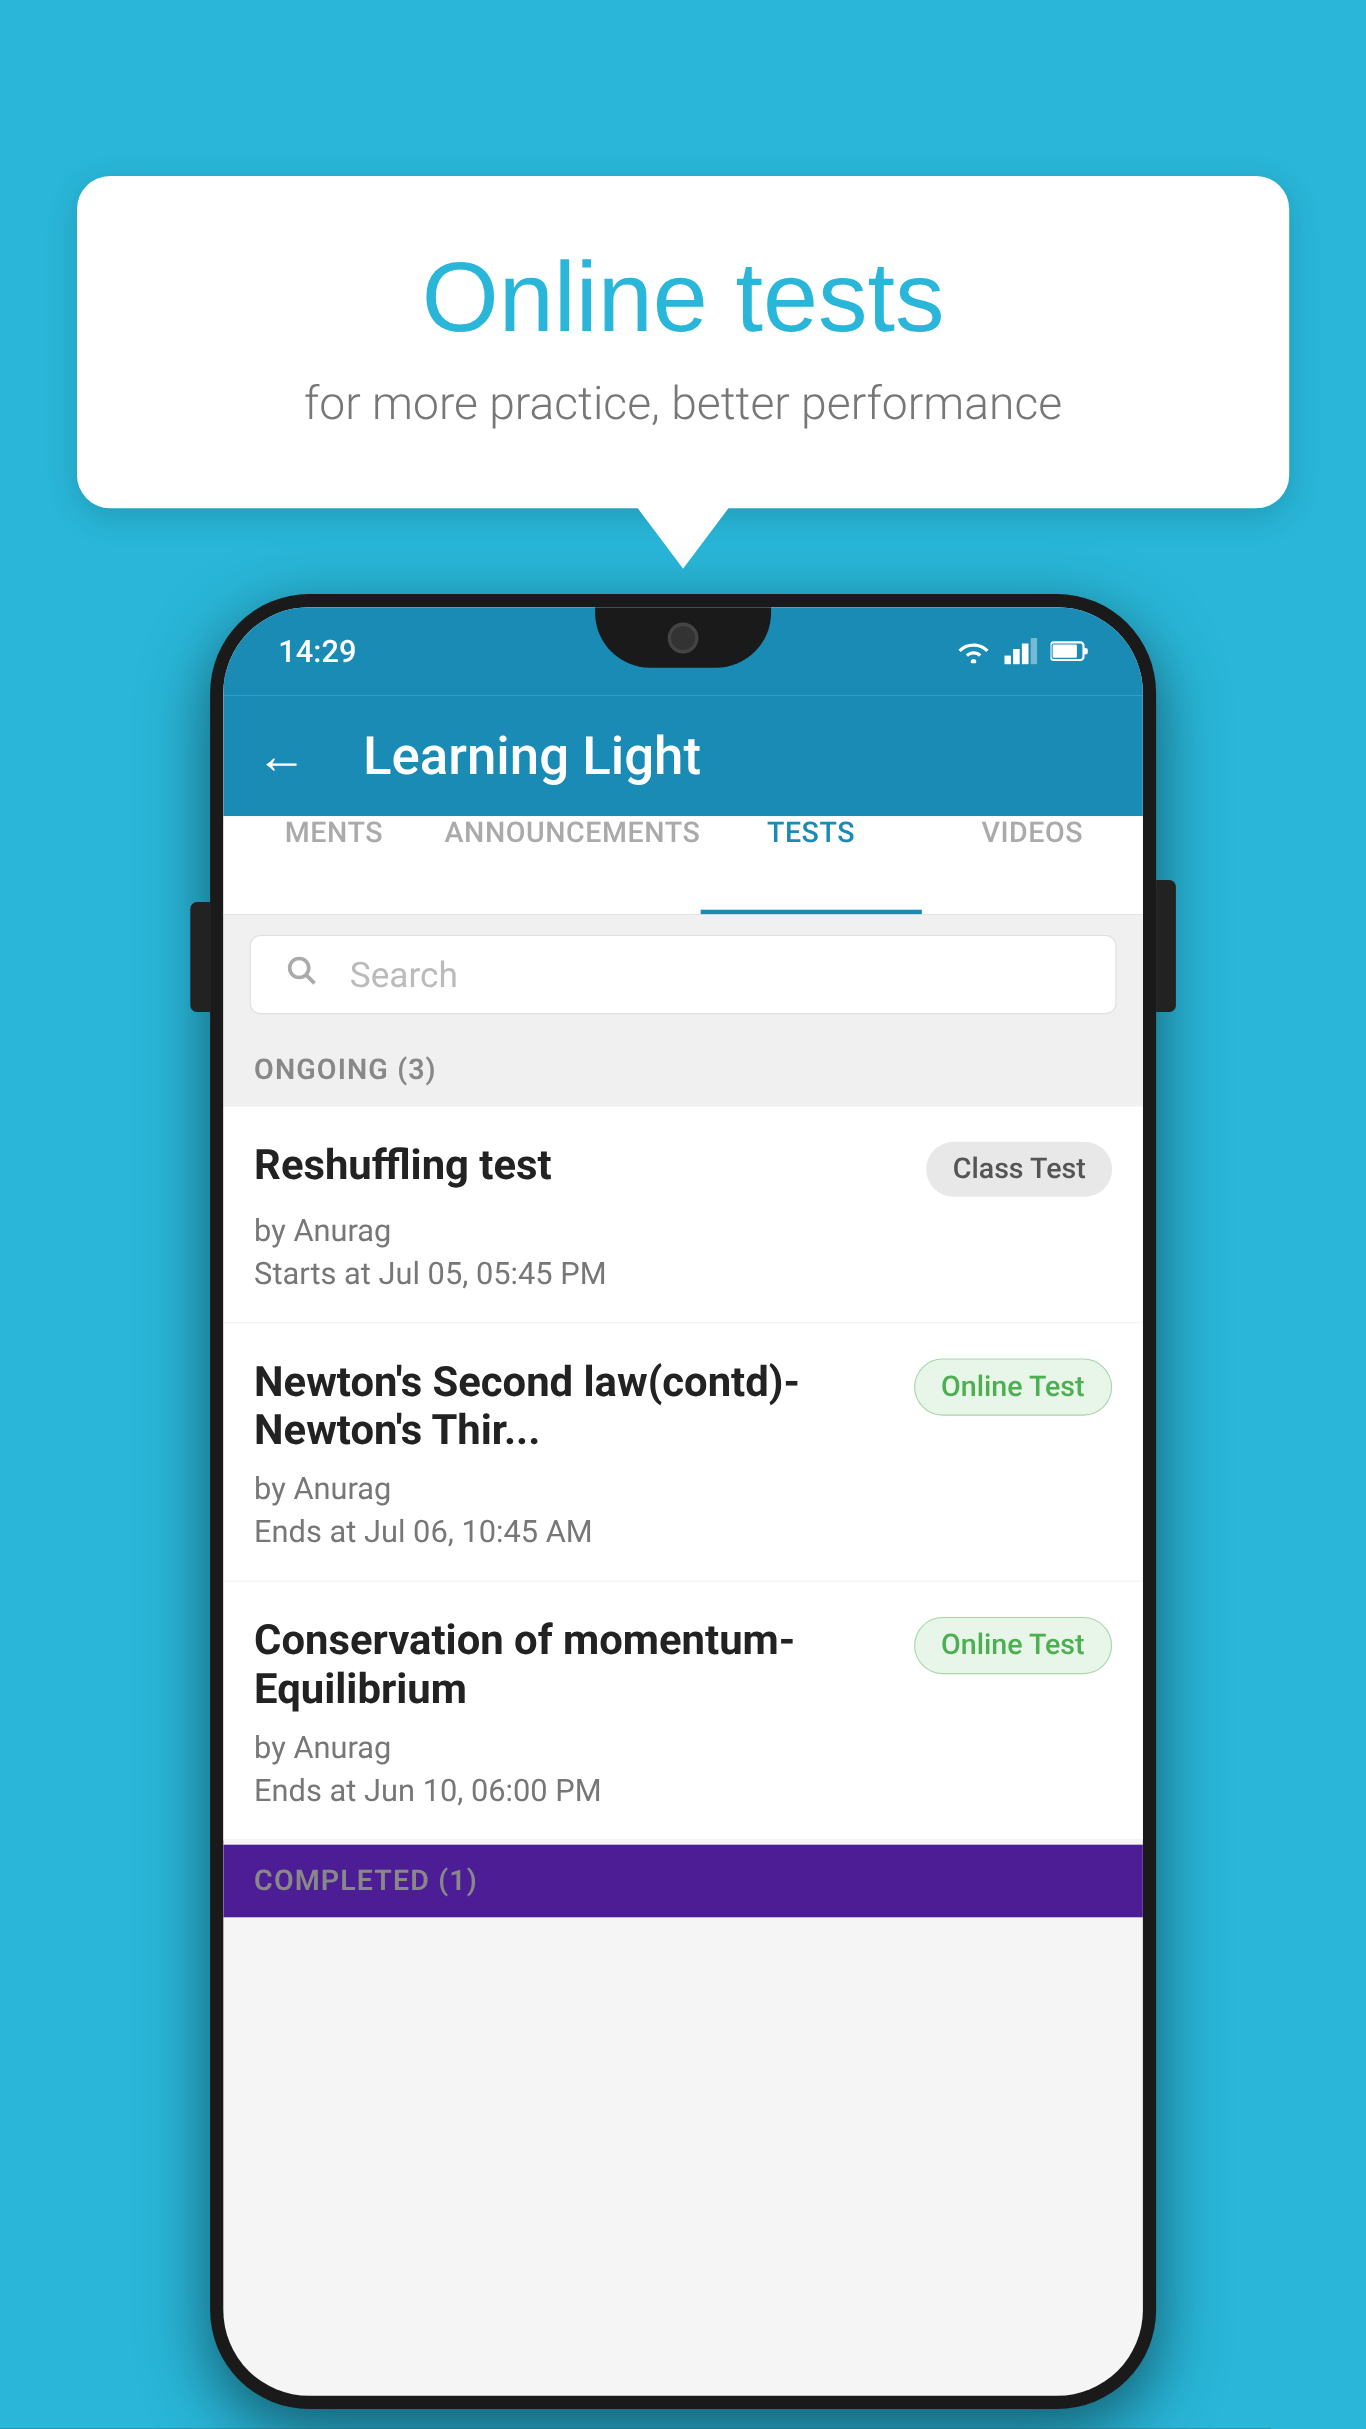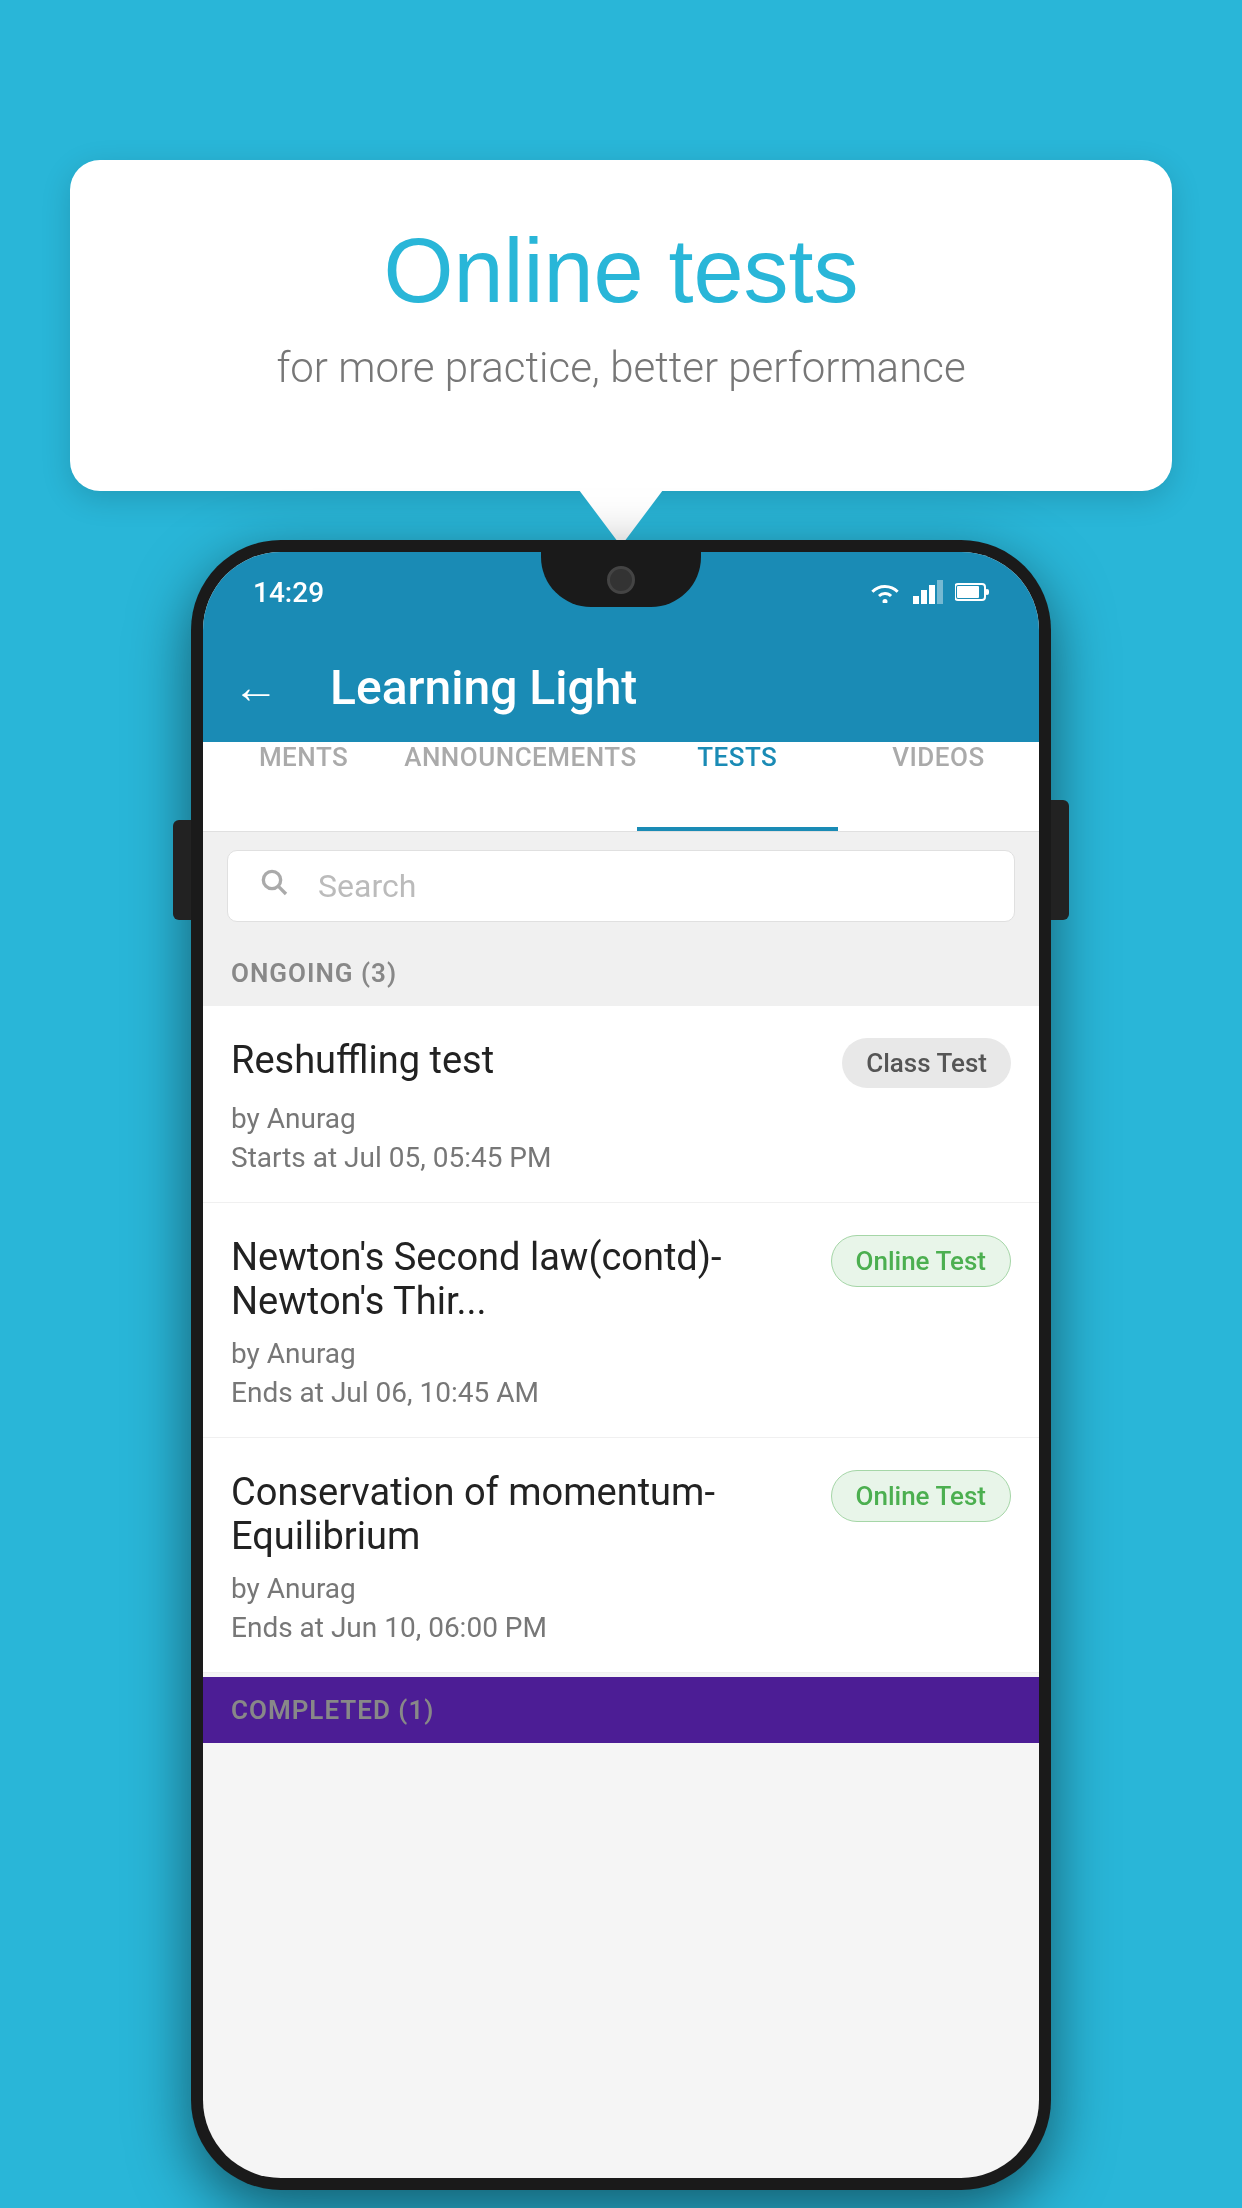--- a/index.html
+++ b/index.html
@@ -13,21 +13,21 @@
     }
 
     
     .speech-bubble {
       position: absolute;
       top: 160px;
       left: 70px;
       right: 70px;
       background: white;
       border-radius: 30px;
-      padding: 60px 80px 99px;
+      padding: 60px 80px 70px;
       box-shadow: 0 8px 30px rgba(0,0,0,0.15);
     }
     .speech-bubble::after {
       content: '';
       position: absolute;
       bottom: -55px;
       left: 50%;
       transform: translateX(-50%);
       width: 0;
       height: 0;
@@ -249,21 +249,21 @@
     }
 
     .test-item-header {
       display: flex;
       justify-content: space-between;
       align-items: flex-start;
     }
 
     .test-title {
       font-size: 38px;
-      font-weight: 400;
+      font-weight: 700;
       color: #222;
       flex: 1;
       margin-right: 20px;
     }
 
     .badge {
       border-radius: 40px;
       padding: 10px 24px;
       font-size: 26px;
       font-weight: 500;

